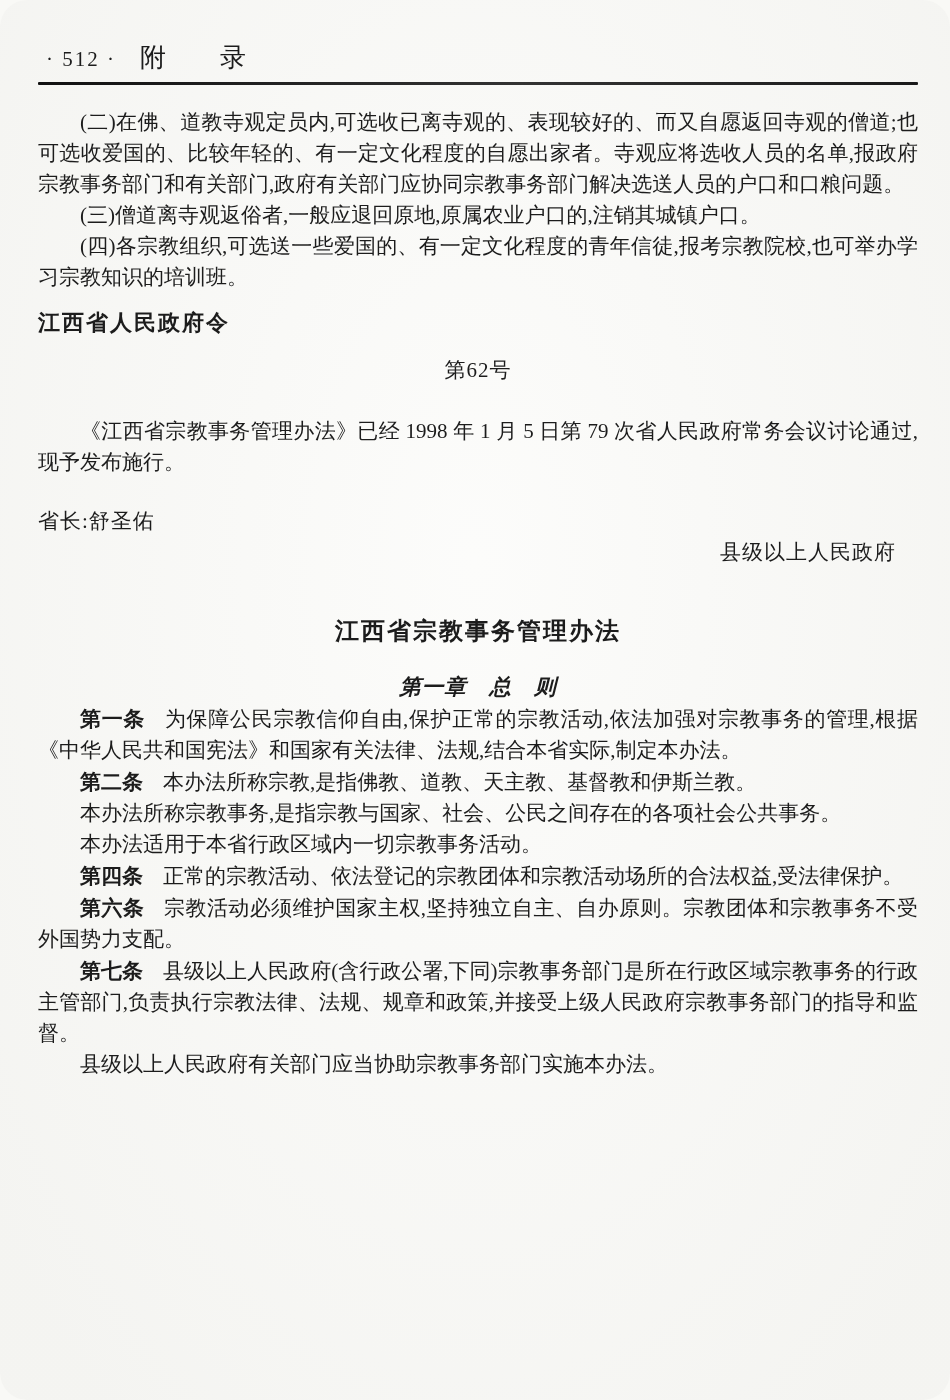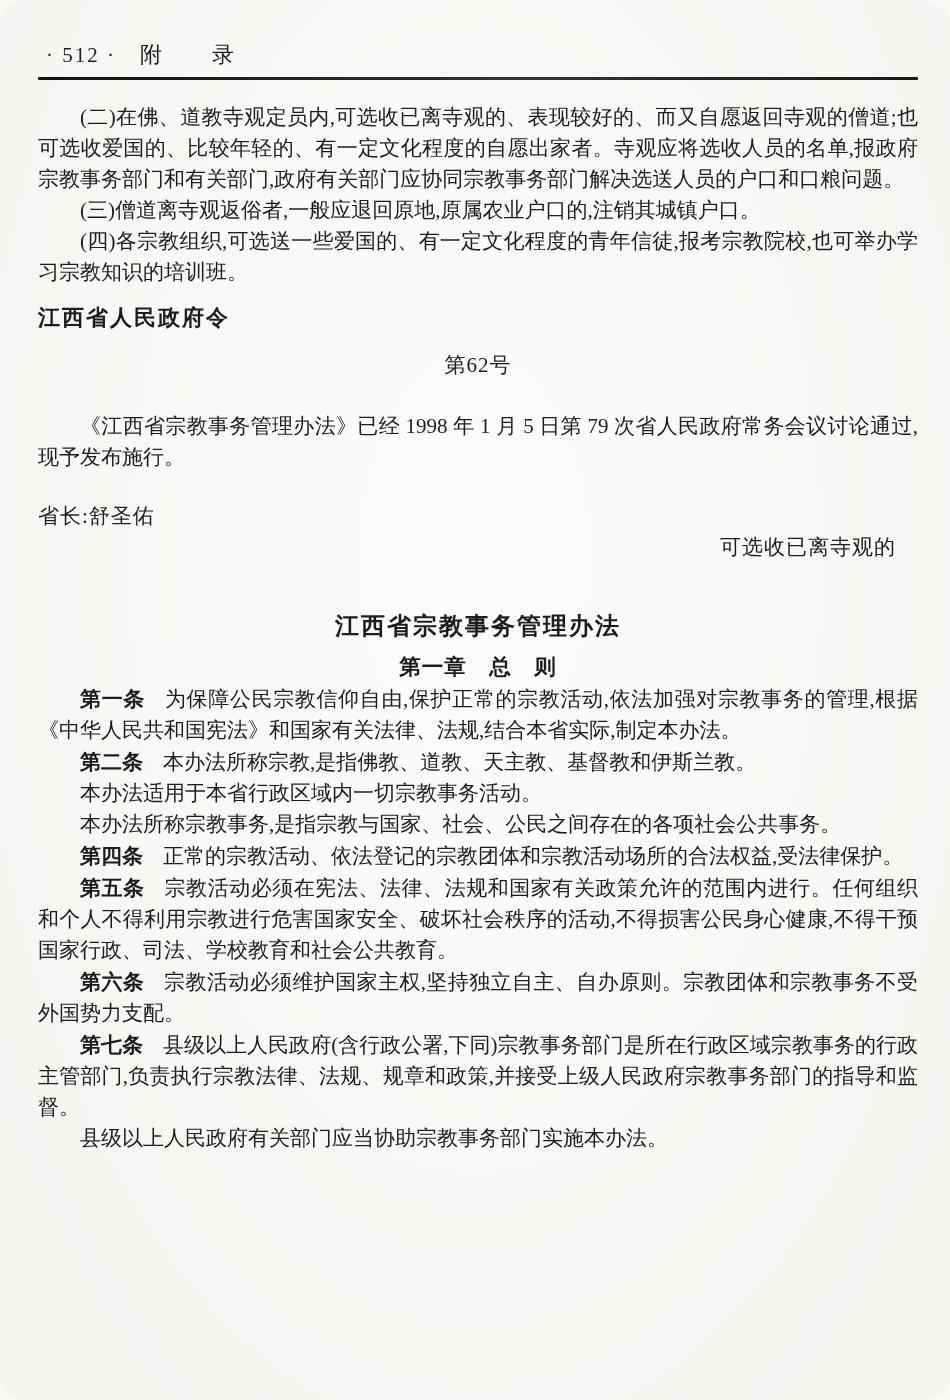--- a/index.html
+++ b/index.html
@@ -32,21 +32,21 @@
     padding-left: 8px;
     font-size: 21px;
     letter-spacing: 2px;
   }
   .page-header .folio {
     font-family: "Liberation Serif", "DejaVu Serif", serif;
   }
   .page-header .section {
     margin-left: 24px;
     letter-spacing: 14px;
-    font-size: 22px;
+    font-size: 26px;
   }
   .header-rule {
     margin-top: 7px;
     height: 3px;
     background: linear-gradient(to right, #111 0%, #333 55%, #1a1a1a 100%);
     border-radius: 1px;
   }
   
   .doc-body {
     margin-top: 22px;
@@ -90,51 +90,51 @@
   }
   .law-title {
     margin-top: 47px;
     text-align: center;
     font-family: "Liberation Sans", "DejaVu Sans", sans-serif;
     font-weight: 700;
     font-size: 24px;
     letter-spacing: 2px;
   }
   .chapter-heading {
-    margin-top: 11px;
+    margin-top: 26px;
     text-align: center;
     font-family: "Liberation Sans", "DejaVu Sans", sans-serif;
     font-weight: 700;
     font-size: 21.5px;
     letter-spacing: 1px;
+    font-style: italic;
   }
 </style>
 </head>
 <body>
 
 <div class="page">
   <div class="page-header">
     <span class="folio">· 512 ·</span>
     <span class="section">附　录</span>
   </div>
   <div class="header-rule"></div>
   <div class="doc-body" id="doc-body">
       <p class="block para"><span>(二)在佛、道教寺观定员内,可选收已离寺观的、表现较好的、而又自愿返回寺观的僧道;也可选收爱国的、比较年轻的、有一定文化程度的自愿出家者。寺观应将选收人员的名单,报政府宗教事务部门和有关部门,政府有关部门应协同宗教事务部门解决选送人员的户口和口粮问题。</span></p>
       <p class="block para"><span>(三)僧道离寺观返俗者,一般应退回原地,原属农业户口的,注销其城镇户口。</span></p>
       <p class="block para"><span>(四)各宗教组织,可选送一些爱国的、有一定文化程度的青年信徒,报考宗教院校,也可举办学习宗教知识的培训班。</span></p>
       <p class="block decree-heading"><span>江西省人民政府令</span></p>
       <p class="block decree-number"><span>第62号</span></p>
       <p class="block para"><span>《江西省宗教事务管理办法》已经 1998 年 1 月 5 日第 79 次省人民政府常务会议讨论通过,现予发布施行。</span></p>
       <p class="block signature"><span>省长:舒圣佑</span></p>
-      <p class="block sign-date"><span>可选收已离寺观的</span></p>
+      <p class="block sign-date"><span>县级以上人民政府</span></p>
       <p class="block law-title"><span>江西省宗教事务管理办法</span></p>
       <p class="block chapter-heading"><span>第一章　总　则</span></p>
       <p class="block article"><span class="lead">第一条</span><span>为保障公民宗教信仰自由,保护正常的宗教活动,依法加强对宗教事务的管理,根据《中华人民共和国宪法》和国家有关法律、法规,结合本省实际,制定本办法。</span></p>
       <p class="block article"><span class="lead">第二条</span><span>本办法所称宗教,是指佛教、道教、天主教、基督教和伊斯兰教。</span></p>
+      <p class="block para"><span>本办法所称宗教事务,是指宗教与国家、社会、公民之间存在的各项社会公共事务。</span></p>
       <p class="block para"><span>本办法适用于本省行政区域内一切宗教事务活动。</span></p>
-      <p class="block para"><span>本办法所称宗教事务,是指宗教与国家、社会、公民之间存在的各项社会公共事务。</span></p>
       <p class="block article"><span class="lead">第四条</span><span>正常的宗教活动、依法登记的宗教团体和宗教活动场所的合法权益,受法律保护。</span></p>
-      <p class="block article"><span class="lead">第五条</span><span>宗教活动必须在宪法、法律、法规和国家有关政策允许的范围内进行。任何组织和个人不得利用宗教进行危害国家安全、破坏社会秩序的活动,不得损害公民身心健康,不得干预国家行政、司法、学校教育和社会公共教育。</span></p>
       <p class="block article"><span class="lead">第六条</span><span>宗教活动必须维护国家主权,坚持独立自主、自办原则。宗教团体和宗教事务不受外国势力支配。</span></p>
       <p class="block article"><span class="lead">第七条</span><span>县级以上人民政府(含行政公署,下同)宗教事务部门是所在行政区域宗教事务的行政主管部门,负责执行宗教法律、法规、规章和政策,并接受上级人民政府宗教事务部门的指导和监督。</span></p>
       <p class="block para"><span>县级以上人民政府有关部门应当协助宗教事务部门实施本办法。</span></p>
     </div>
 </div>
 
 </body></html>

